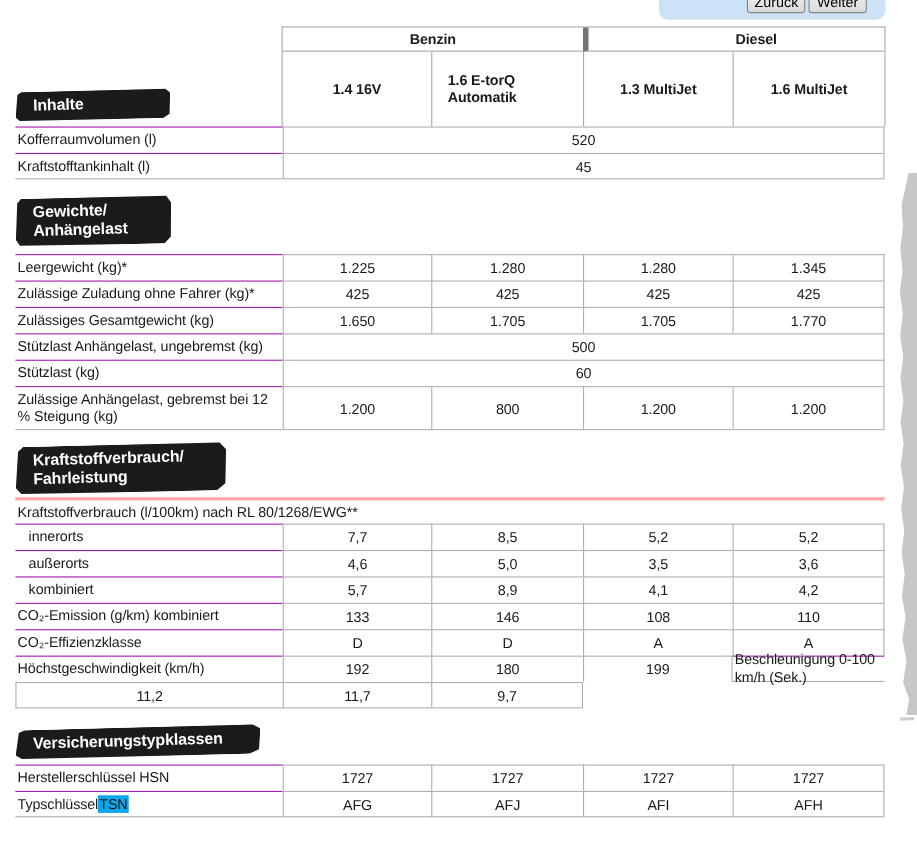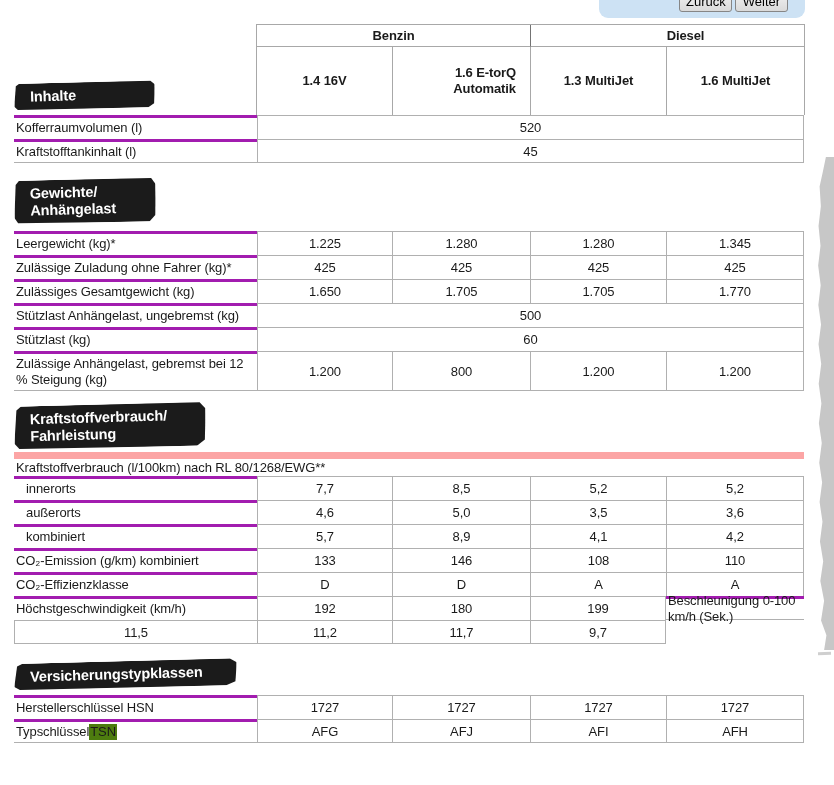--- a/index.html
+++ b/index.html
@@ -11,40 +11,40 @@
              background:#cde2f4;border-radius:9px;}
   .btn{position:absolute;top:-1px;height:23px;width:53px;background:linear-gradient(#f4f4f4,#dadada);
        border:1px solid #868686;border-radius:3px;font-size:13px;line-height:21px;text-align:center;
        color:#000;box-sizing:border-box;font-family:"Liberation Sans",sans-serif;}
   .btn.zurueck{left:80px;} .btn.weiter{left:136px;}
 
   
   .hdr-box{position:absolute;left:256px;top:24px;display:grid;
            grid-template-columns:135px 138px 136px 138px;grid-template-rows:22px 68px;
            border:1px solid #a8a8a8;border-bottom:none;box-sizing:content-box;}
-  .hcell{display:flex;align-items:center;justify-content:center;text-align:right;
+  .hcell{display:flex;align-items:center;justify-content:center;text-align:left;
          font-weight:bold;font-size:13px;box-sizing:border-box;}
   .hgroup{border-bottom:1px solid #a8a8a8;}
-  .g1{grid-column:1/3;} .g2{grid-column:3/5;border-left:1px solid #737373;padding-left:36px;}
+  .g1{grid-column:1/3;} .g2{grid-column:3/5;border-left:5px solid #737373;padding-left:36px;}
   .m2,.m3,.m4{border-left:1px solid #a8a8a8;}
   .hmodel{padding:0 14px;line-height:1.25;}
 
   
   .tbl{position:absolute;left:14px;width:790px;display:grid;
        grid-template-columns:243px 135px 138px 136px 138px;}
   .tbl>div{box-sizing:border-box;font-size:13px;}
-  .cl{border-top:3px solid #a21caf;display:flex;align-items:center;padding-left:2px;line-height:1.25;}
+  .cl{border-top:1px solid #a21caf;display:flex;align-items:center;padding-left:2px;line-height:1.25;}
   .cv{border-top:1px solid #b0b0b0;border-left:1px solid #b0b0b0;display:flex;align-items:center;justify-content:center;}
   .cv.last{border-right:1px solid #b0b0b0;}
   .cs{grid-column:2/6;border-top:1px solid #b0b0b0;border-left:1px solid #b0b0b0;border-right:1px solid #b0b0b0;
       display:flex;align-items:center;justify-content:center;}
-  .cf{grid-column:1/6;border-top:7px solid #fca5a5;display:flex;align-items:center;padding-left:2px;text-align:right;}
+  .cf{grid-column:1/6;border-top:3px solid #fca5a5;display:flex;align-items:center;padding-left:2px;text-align:right;}
   .bb{border-bottom:1px solid #b0b0b0;}
   .indent{padding-left:12px;}
-  .hl{background:#4d7c0f;padding:0 1px;}
+  .hl{background:#0ea5e9;padding:0 1px;}
 
   
   .brush{position:absolute;background:#1b1b1b;color:#fff;font-weight:bold;font-size:14.5px;
          line-height:1.18;padding:5px 12px 5px 16px;transform:rotate(-1.6deg);box-sizing:border-box;
          clip-path:polygon(1.5% 9%,4% 0,97% 2%,100% 16%,99.2% 86%,95% 100%,2.5% 96%,0 84%);}
   .brush .line{display:block;}
 
   
   .torn{position:absolute;left:816px;top:157px;width:18px;height:493px;background:#c7c7c7;
         clip-path:polygon(55% 0%,100% 0%,100% 100%,45% 100%,58% 97%,28% 94%,45% 90%,24% 86%,40% 82%,
@@ -156,21 +156,20 @@
     <div class="cv">D</div>
     <div class="cv">A</div>
     <div class="cv last">A</div>
 
     <div class="cl">Höchstgeschwindigkeit (km/h)</div>
     <div class="cv">192</div>
     <div class="cv">180</div>
     <div class="cv last">199</div>
 
     <div class="cl bb">Beschleunigung 0-100 km/h (Sek.)</div>
-    <div class="cv bb">11,5</div>
     <div class="cv bb">11,2</div>
     <div class="cv bb">11,7</div>
     <div class="cv last bb">9,7</div>
   </div>
 
   <div class="brush" style="left:14px;top:661px;min-width:223px;">
     <span class="line">Versicherungstypklassen</span>
   </div>
 
   <div class="tbl" style="top:695px;grid-template-rows:24px 24px;text-align:right;">

